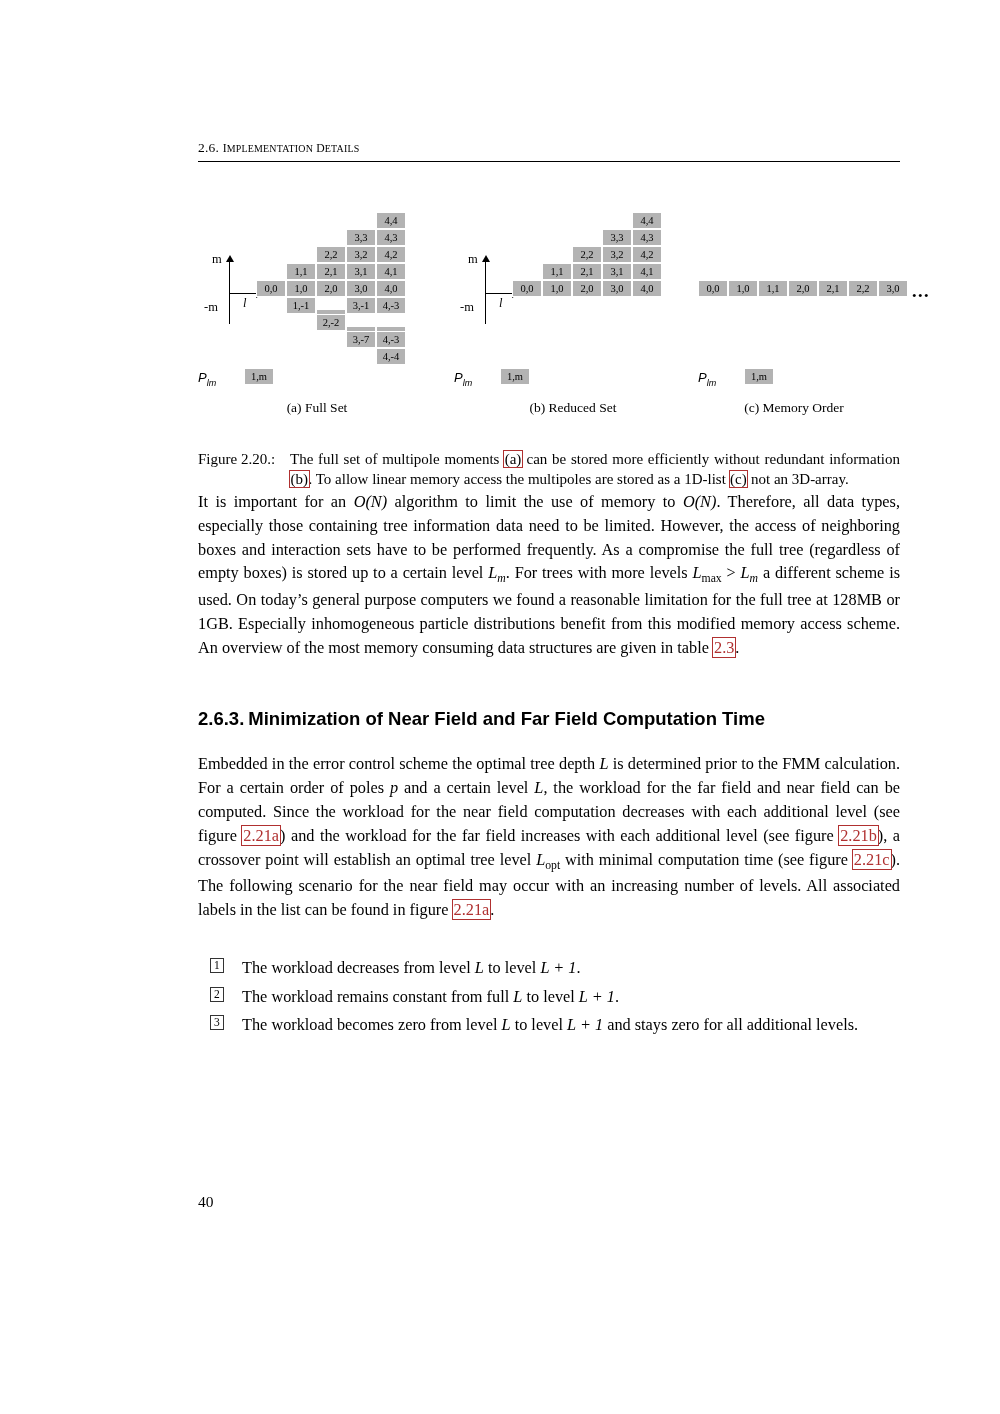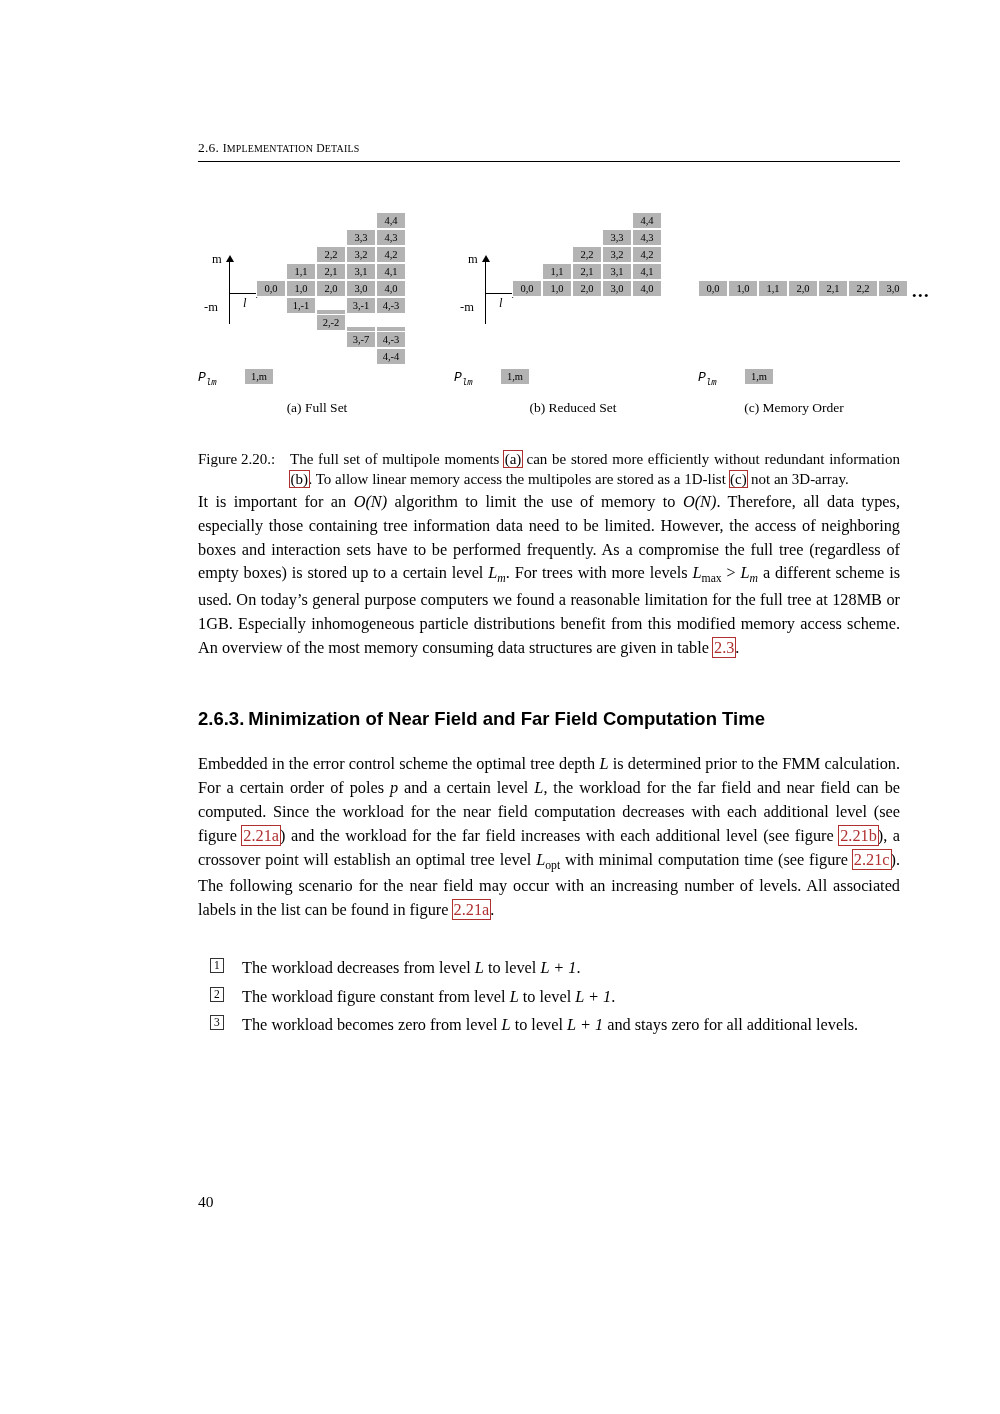--- a/index.html
+++ b/index.html
@@ -91,21 +91,21 @@
     border-left: 7px solid #000;
   }
   .axlabel {
     position: absolute;
     font-family: "Liberation Serif", serif;
     font-size: 12.5px;
     white-space: nowrap;
   }
   .plm {
     position: absolute;
-    font-family: Liberation Mono, monospace;
+    font-family: Liberation Sans, sans-serif;
     font-size: 13px;
     white-space: nowrap;
   }
   .plm i { font-style: italic; }
   .plm sub { font-size: 9px; font-style: italic; }
   .caption-sub {
     position: absolute;
     font-family: "Liberation Serif", serif;
     font-size: 13.5px;
     white-space: nowrap;
@@ -321,21 +321,21 @@
 
 
     <p class="para"><span>It is important for an </span><span class="cal">O(N)</span><span> algorithm to limit the use of memory to </span><span class="cal">O(N)</span><span>. Therefore, all data types, especially those containing tree information data need to be limited. However, the access of neighboring boxes and interaction sets have to be performed frequently. As a compromise the full tree (regardless of empty boxes) is stored up to a certain level </span><span class="mathit">L</span><sub class="m">m</sub><span>. For trees with more levels </span><span class="mathit">L</span><sub class="r">max</sub><span> &gt; </span><span class="mathit">L</span><sub class="m">m</sub><span> a different scheme is used. On today’s general purpose computers we found a reasonable limitation for the full tree at 128MB or 1GB. Especially inhomogeneous particle distributions benefit from this modified memory access scheme. An overview of the most memory consuming data structures are given in table </span><span class="lnkred">2.3</span><span>.</span></p>
 
     <h2 class="sec"><span class="num">2.6.3.</span><span>Minimization of Near Field and Far Field Computation Time</span></h2>
 
     <p class="para"><span>Embedded in the error control scheme the optimal tree depth </span><span class="mathit">L</span><span> is determined prior to the FMM calculation. For a certain order of poles </span><span class="mathit">p</span><span> and a certain level </span><span class="mathit">L</span><span>, the workload for the far field and near field can be computed. Since the workload for the near field computation decreases with each additional level (see figure </span><span class="lnkred">2.21a</span><span>) and the workload for the far field increases with each additional level (see figure </span><span class="lnkred">2.21b</span><span>), a crossover point will establish an optimal tree level </span><span class="mathit">L</span><sub class="r">opt</sub><span> with minimal computation time (see figure </span><span class="lnkred">2.21c</span><span>). The following scenario for the near field may occur with an increasing number of levels. All associated labels in the list can be found in figure </span><span class="lnkred">2.21a</span><span>.</span></p>
 
     <ol class="boxlist" id="scenario-list">
         <li><span class="boxnum">1</span><span>The workload decreases from level </span><span class="mathit">L</span><span> to level </span><span class="mathit">L + 1</span><span>.</span></li>
-        <li><span class="boxnum">2</span><span>The workload figure constant from level </span><span class="mathit">L</span><span> to level </span><span class="mathit">L + 1</span><span>.</span></li>
+        <li><span class="boxnum">2</span><span>The workload remains constant from full </span><span class="mathit">L</span><span> to level </span><span class="mathit">L + 1</span><span>.</span></li>
         <li><span class="boxnum">3</span><span>The workload becomes zero from level </span><span class="mathit">L</span><span> to level </span><span class="mathit">L + 1</span><span> and stays zero for all additional levels.</span></li>
       </ol>
 
   </div>
 
   <div class="pagenum">40</div>
 
 </div>
 
 </body></html>

